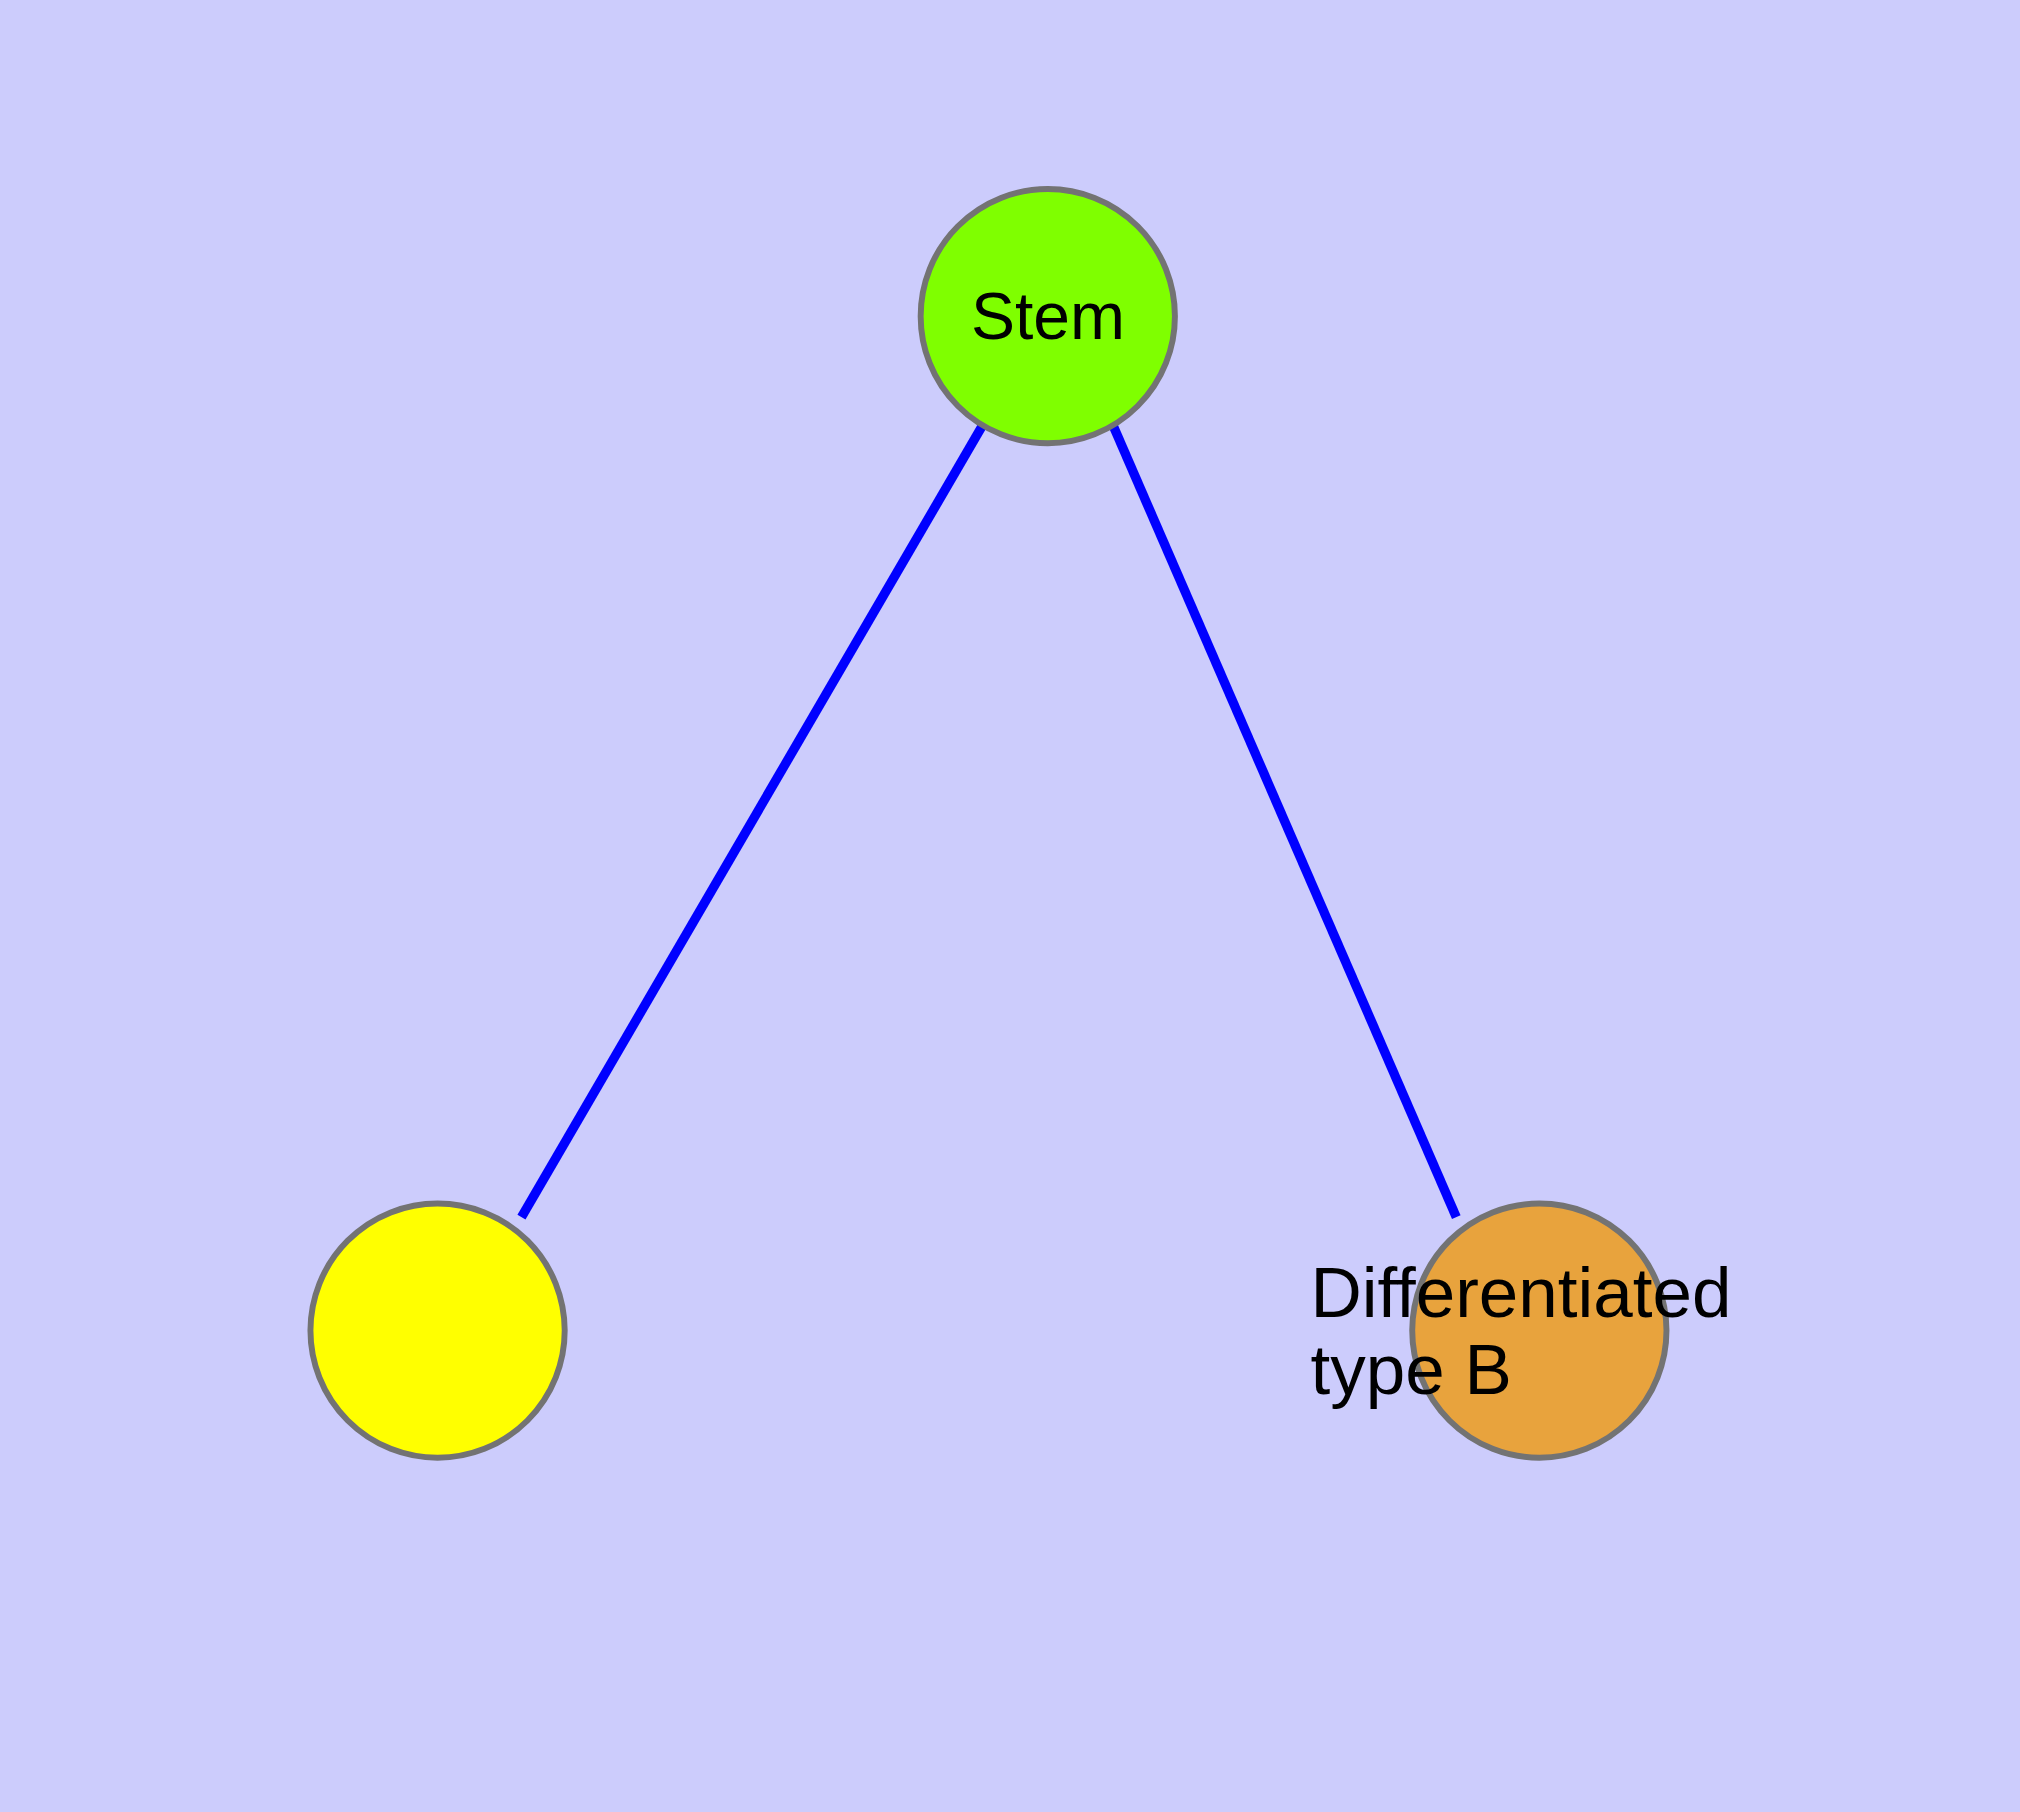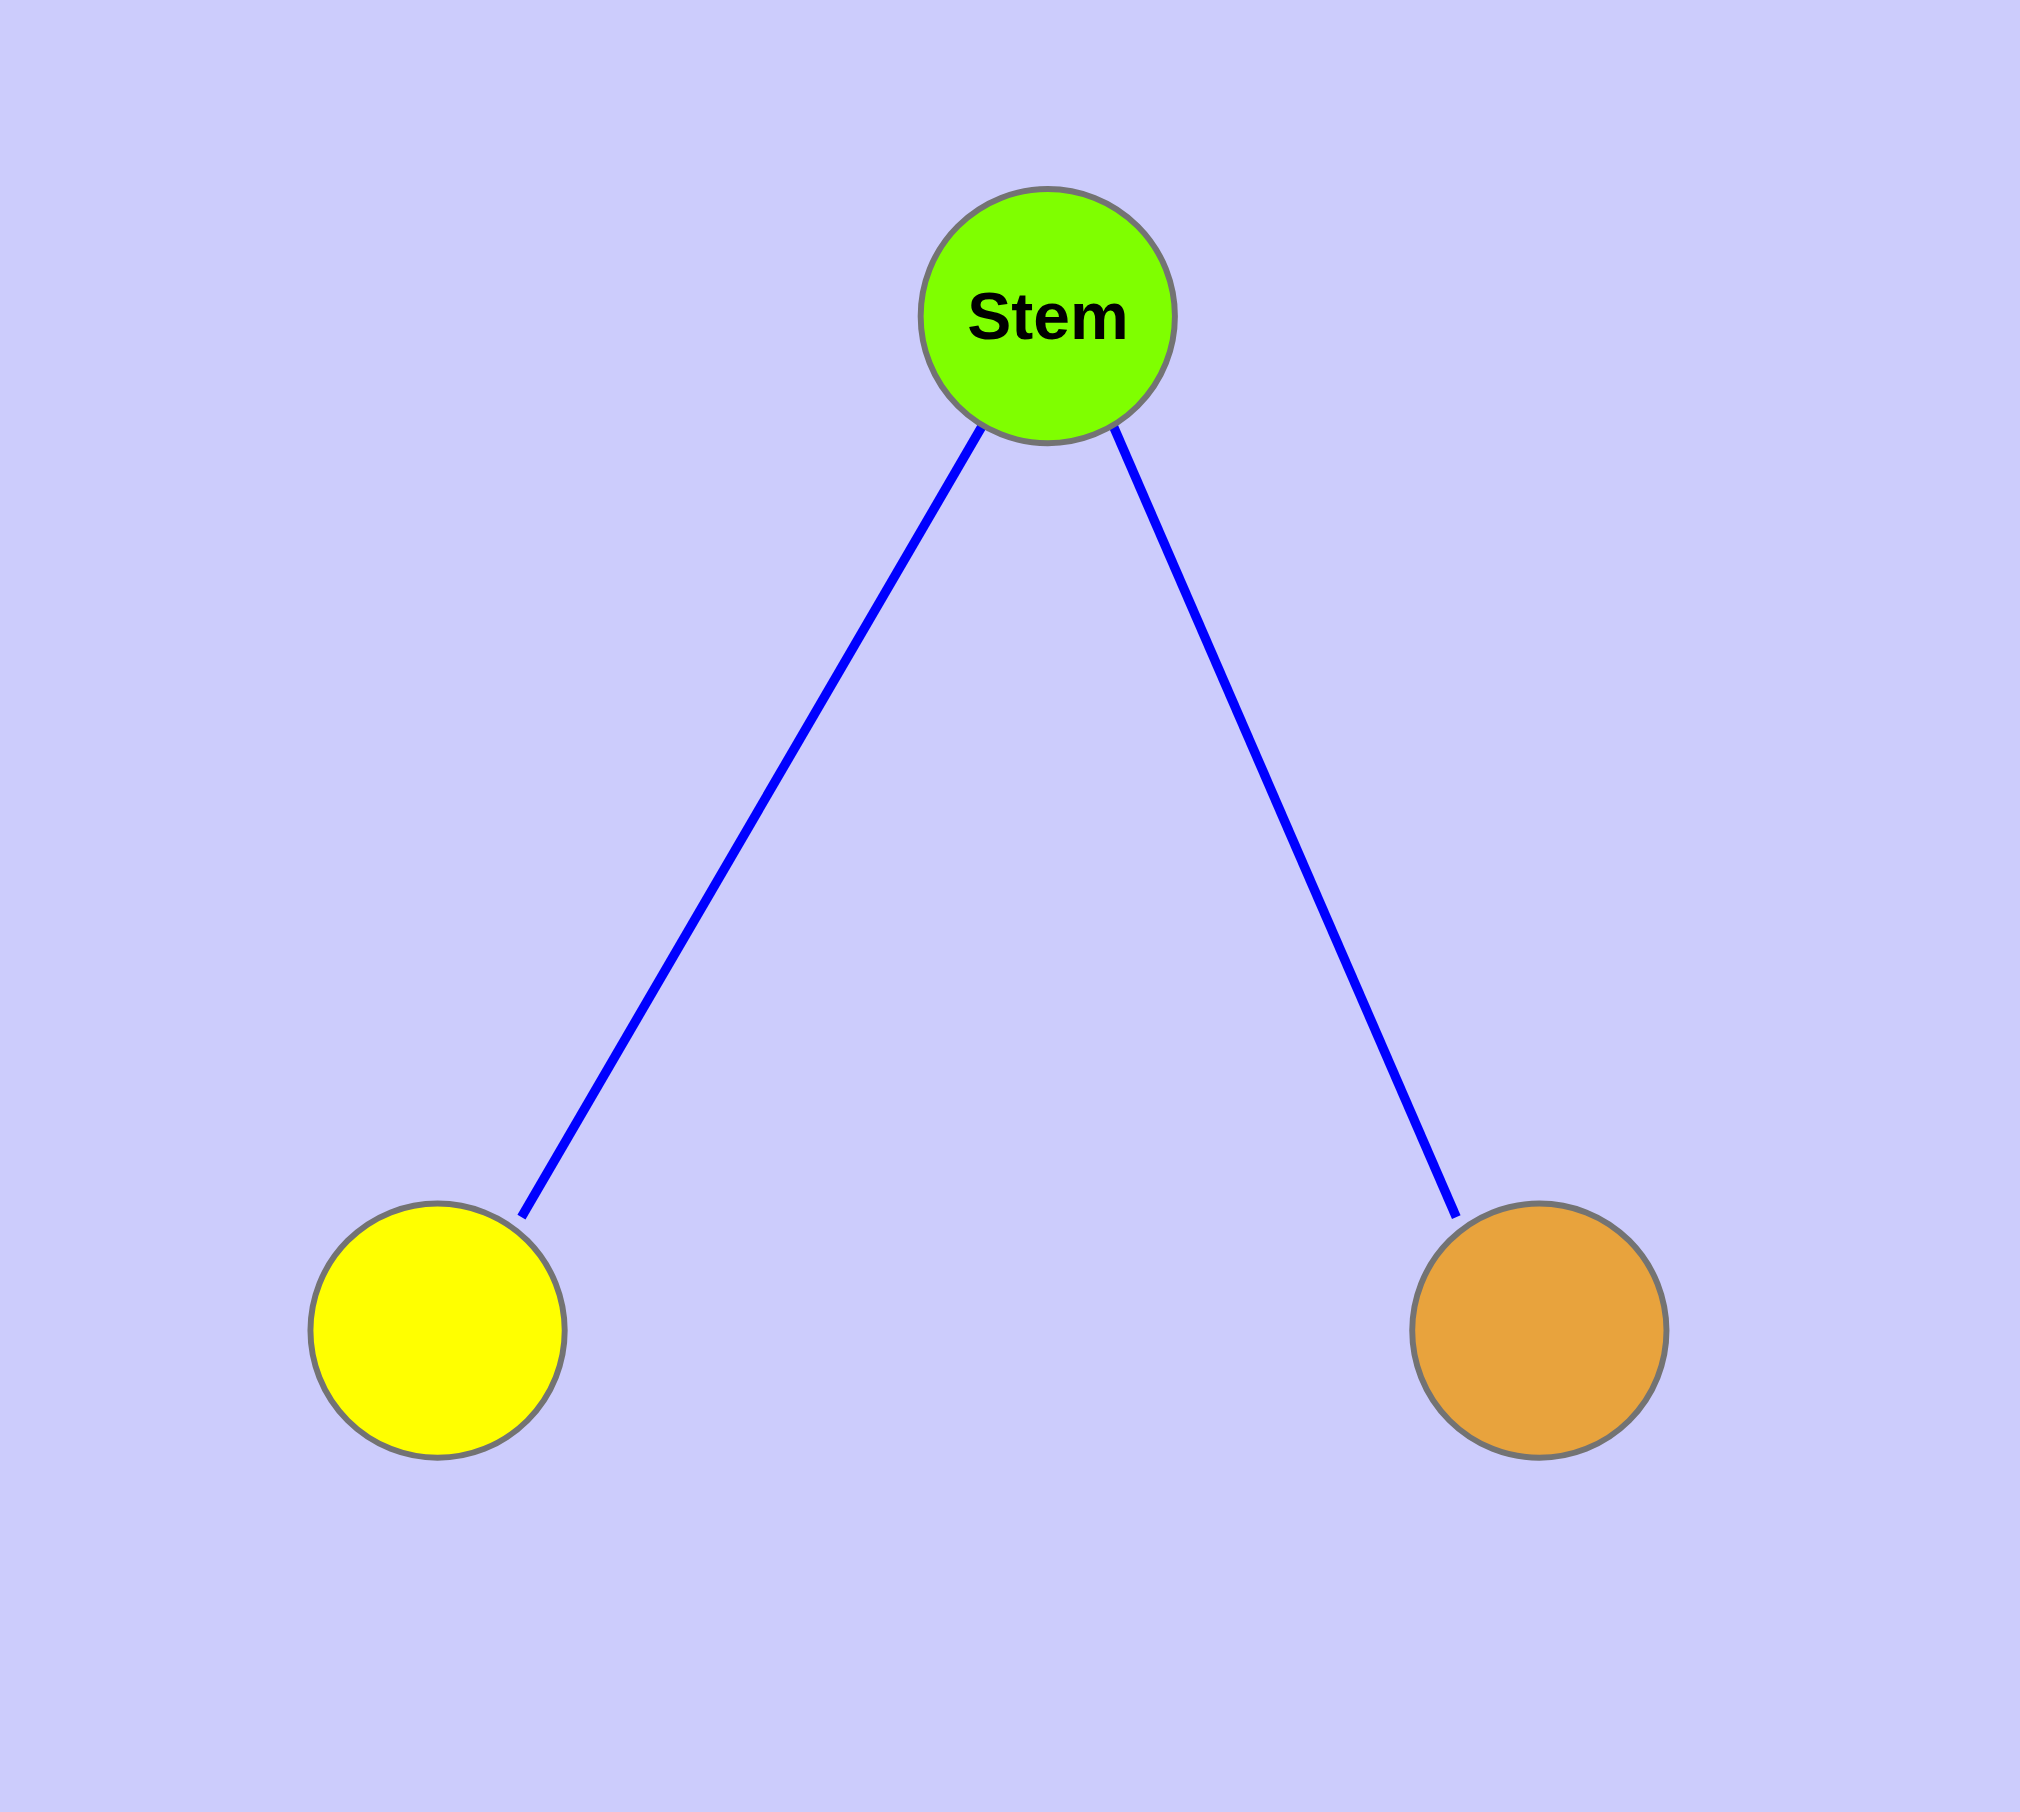--- a/index.html
+++ b/index.html
@@ -19,21 +19,21 @@
     position: absolute;
     top: 0;
     left: 0;
     width: 2021px;
     height: 1812px;
   }
   .node-label {
     position: absolute;
     color: #000000;
     font-family: "Liberation Sans", sans-serif;
-    font-weight: bold;
+    font-weight: normal;
     text-align: left;
     line-height: 1.08;
     white-space: pre;
     pointer-events: none;
     transform: translate(-50%, -50%);
   }
   #label-stem {
     left: 1048px;
     top: 317px;
     font-size: 66px;
@@ -59,15 +59,17 @@
     <line x1="1313" y1="502" x2="1718" y2="1436" stroke="#0000ff" stroke-width="11" stroke-linecap="butt"></line>
 
     <circle cx="516" cy="1570" r="150" fill="#ffff00" stroke="#737373" stroke-width="7"></circle>
     <circle cx="1816" cy="1570" r="150" fill="#e8a33d" stroke="#737373" stroke-width="7"></circle>
     <circle cx="1236" cy="373" r="150" fill="#7fff00" stroke="#737373" stroke-width="7"></circle>
   </svg>
 
   <div class="node-label" id="label-stem">Stem</div>
 
 
+  <div class="node-label" id="label-type-b"><span>Differentiated</span>
+<span>type B</span></div>
 
 </div>
 
 
 </body></html>

